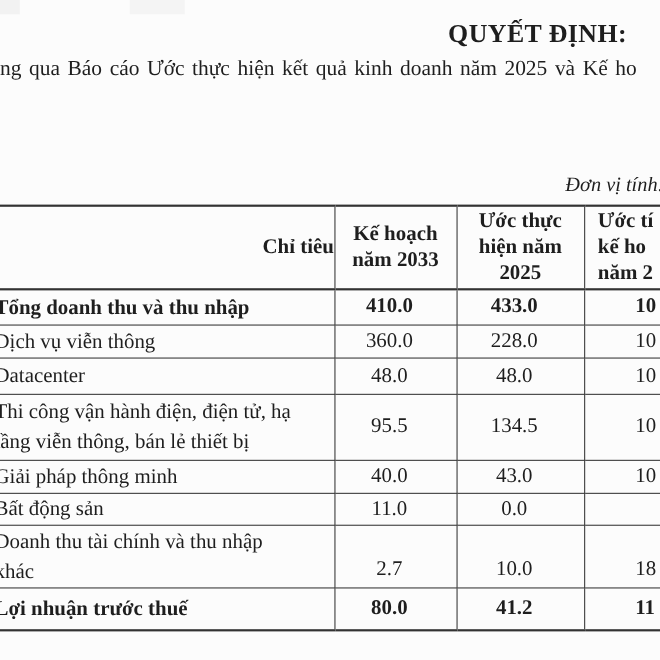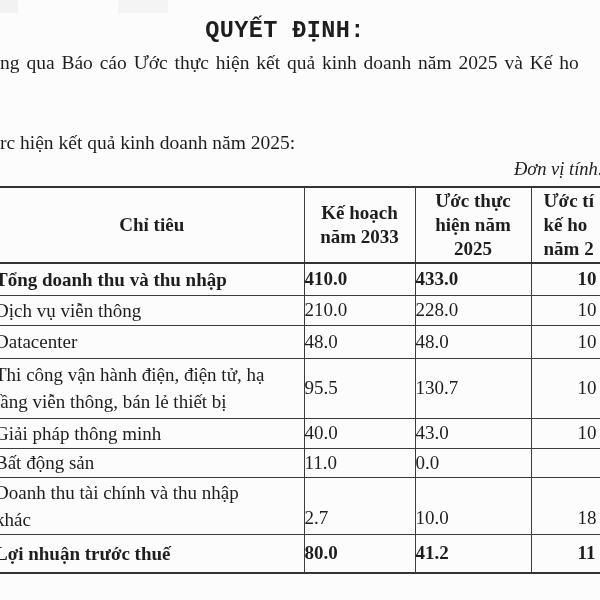--- a/index.html
+++ b/index.html
@@ -8,22 +8,22 @@
     background:#fcfcfc; overflow:hidden;
     font-family:"Liberation Serif","DejaVu Serif",serif;
     color:#1e1e1e;
   }
   .smudge { position:absolute; top:0; height:13px; }
   .smudge-a { left:0;   width:18px; background:#f2f2f2; }
   .smudge-b { left:118px; width:50px; background:#f4f4f4; }
 
   .doc-title {
     position:absolute; top:16px; left:0; width:570px;
-    text-align:center; font-weight:bold; font-size:23.5px;
-    letter-spacing:0.4px; line-height:30px;font-family:Liberation Mono, monospace;
+    text-align:right; font-weight:bold; font-size:23.5px;
+    letter-spacing:0.4px; line-height:30px;
   }
   .para { position:absolute; left:0; font-size:19.5px; white-space:nowrap; }
   .para-1 { top:52px;  word-spacing:2px; }
   .para-2 { top:108px; }
   .para-3 { top:132px; }
   .unit-note {
     position:absolute; top:159px; left:0; right:-4px;
     text-align:right; font-style:italic; font-size:18.5px;
   }
 
@@ -35,34 +35,34 @@
     border:1.5px solid #3c3c3c;
     font-size:19px; vertical-align:middle;
     padding:0;
   }
   th { font-weight:bold; }
   thead tr { height:76px; }
   thead th { border-top:2px solid #333; border-bottom:2px solid #333; }
   th:first-child, td:first-child { border-left:none; }
   tbody tr:last-child td { border-bottom:2.5px solid #333; }
 
-  th.h-indicator { text-align:center; }
+  th.h-indicator { text-align:right; }
   th.h-indicator .clip { display:block; margin-left:-4px; padding-left:4px; }
   th.h-plan, th.h-actual { text-align:center; line-height:24px; padding:0 4px; }
   th.h-pct {
     text-align:left; white-space:pre-line;
     line-height:24px; padding-left:12px;
   }
 
   td.c-label { overflow:hidden; }
   td.c-label .clip {
     display:block; margin-left:-5px; padding-right:2px;
     white-space:pre-line; line-height:27px;
   }
-  td.c-num { text-align:left; padding-right:11px; }
+  td.c-num { text-align:center; padding-right:11px; }
   td.c-pct { text-align:left; padding-left:46px; }
 
   tbody tr.bold { font-weight:bold; }
   tbody tr:nth-child(1){ height:32px; }
   tbody tr:nth-child(2){ height:30px; }
   tbody tr:nth-child(3){ height:33px; }
   tbody tr:nth-child(4){ height:60px; }
   tbody tr:nth-child(5){ height:30px; }
   tbody tr:nth-child(6){ height:29px; }
   tbody tr:nth-child(7){ height:57px; }
@@ -74,21 +74,20 @@
 <body>
 
 <div class="page">
 
   <div class="smudge smudge-a"></div>
   <div class="smudge smudge-b"></div>
 
   <div class="doc-title">QUYẾT ĐỊNH:</div>
 
   <div class="para para-1">ng qua Báo cáo Ước thực hiện kết quả kinh doanh năm 2025 và Kế ho</div>
-  <div class="para para-3">rc hiện kết quả kinh doanh năm 2025:</div>
 
   <div class="unit-note">Đơn vị tính:</div>
 
   <table class="results">
     <colgroup>
       <col style="width:304px">
       <col style="width:111px">
       <col style="width:116px">
       <col style="width:129px">
     </colgroup>
@@ -110,39 +109,39 @@
             <span class="clip">Tổng doanh thu và thu nhập</span>
           </td>
           <td class="c-num">410.0</td>
           <td class="c-num">433.0</td>
           <td class="c-pct">10</td>
         </tr>
         <tr>
           <td class="c-label">
             <span class="clip">Dịch vụ viễn thông</span>
           </td>
-          <td class="c-num">210.0</td>
+          <td class="c-num">360.0</td>
           <td class="c-num">228.0</td>
           <td class="c-pct">10</td>
         </tr>
         <tr>
           <td class="c-label">
             <span class="clip">Datacenter</span>
           </td>
           <td class="c-num">48.0</td>
           <td class="c-num">48.0</td>
           <td class="c-pct">10</td>
         </tr>
         <tr>
           <td class="c-label">
             <span class="clip">Thi công vận hành điện, điện tử, hạ
 tầng viễn thông, bán lẻ thiết bị</span>
           </td>
           <td class="c-num">95.5</td>
-          <td class="c-num">130.7</td>
+          <td class="c-num">134.5</td>
           <td class="c-pct">10</td>
         </tr>
         <tr>
           <td class="c-label">
             <span class="clip">Giải pháp thông minh</span>
           </td>
           <td class="c-num">40.0</td>
           <td class="c-num">43.0</td>
           <td class="c-pct">10</td>
         </tr>

